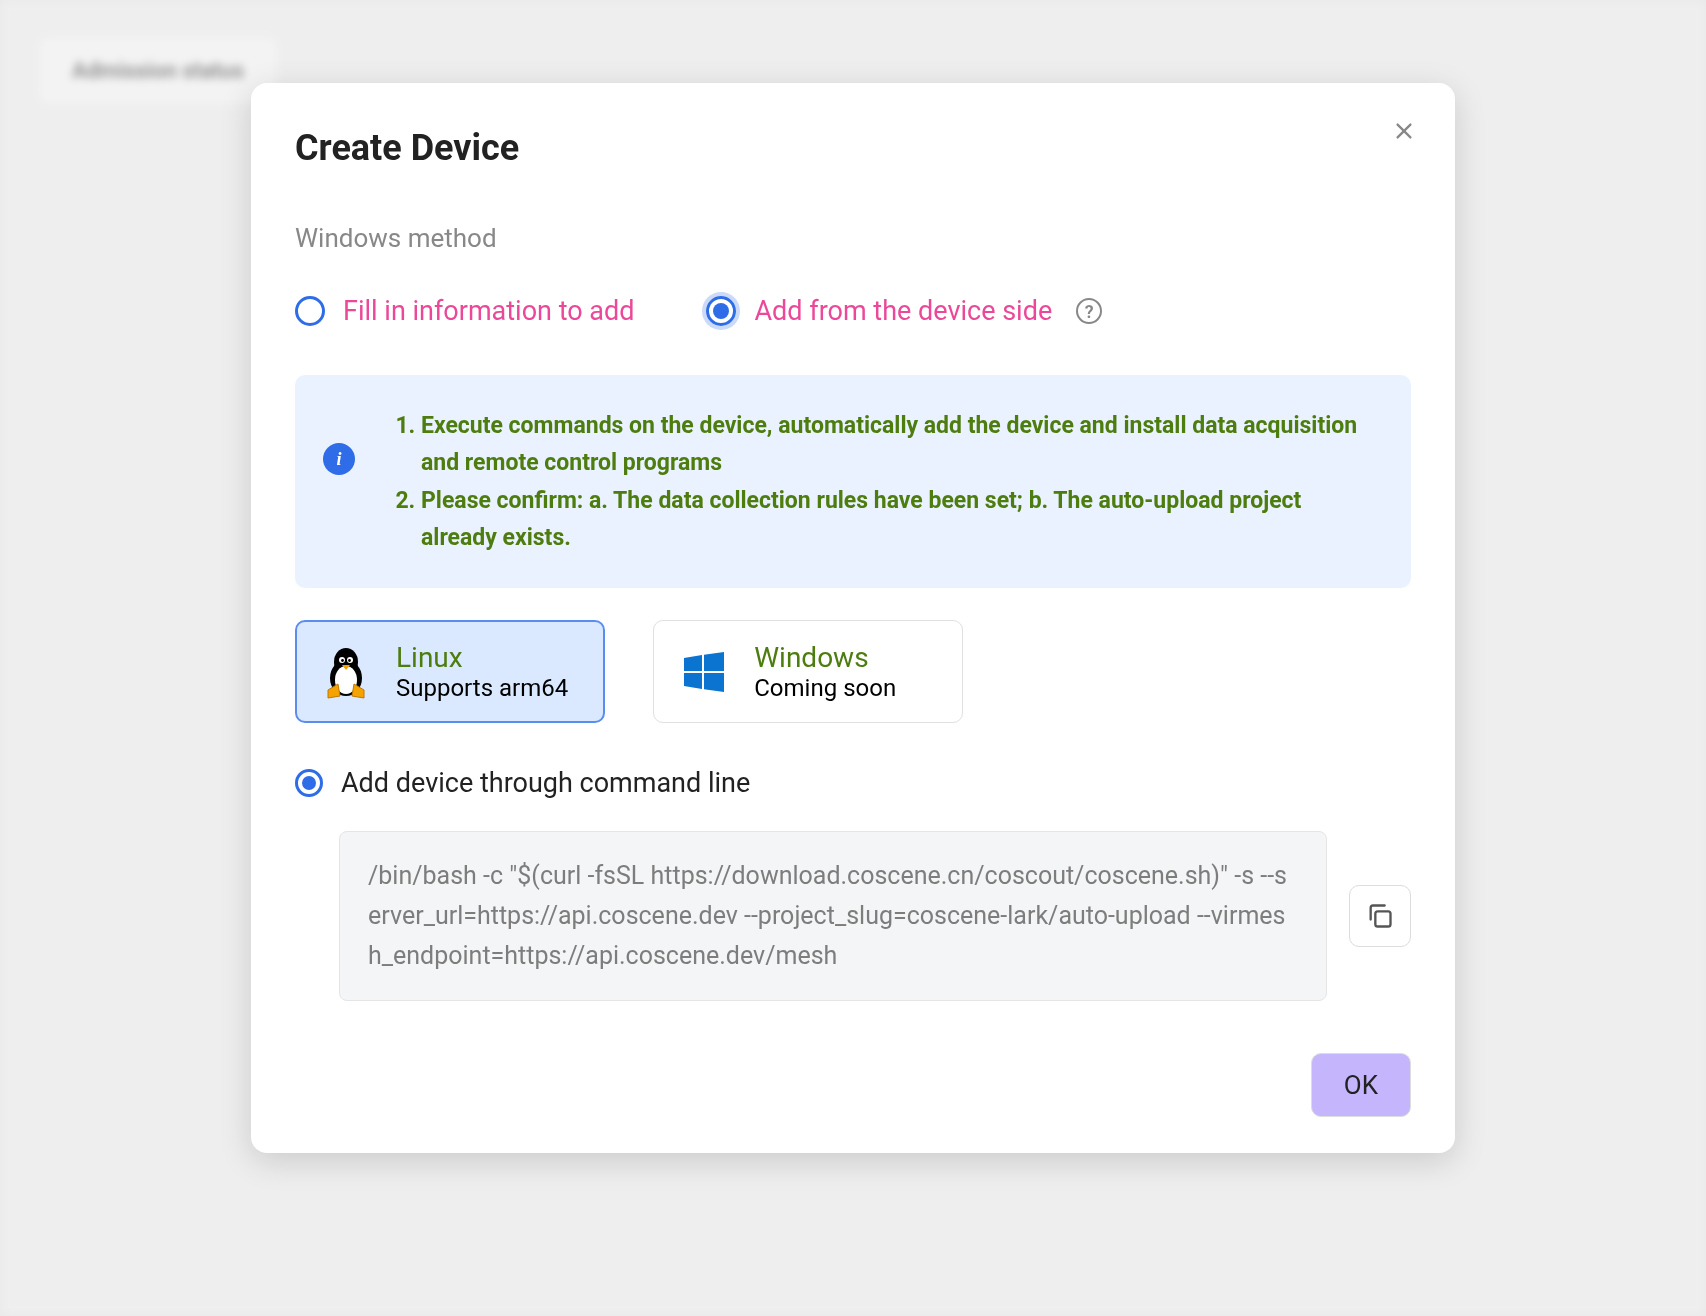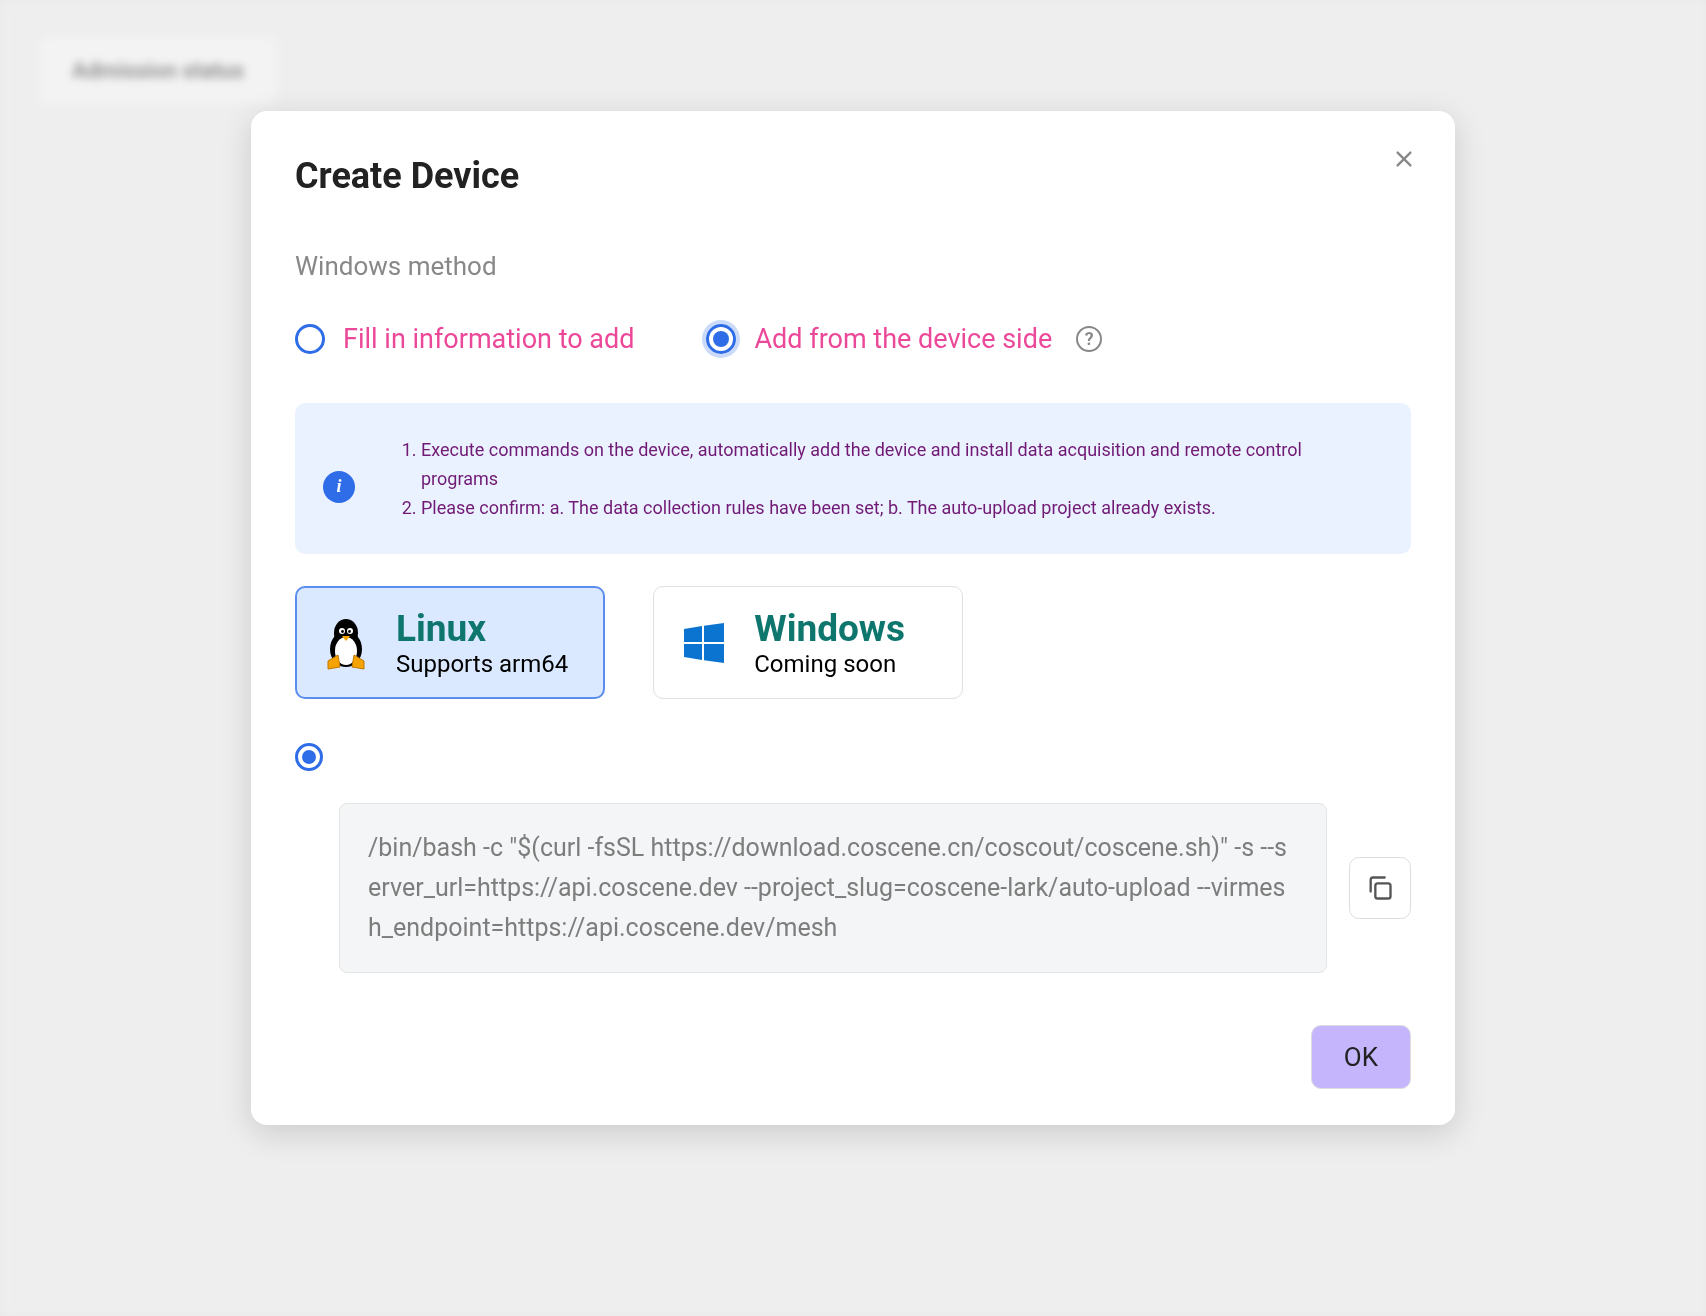--- a/index.html
+++ b/index.html
@@ -149,23 +149,24 @@
       font-size: 18px;
       font-weight: 700;
       font-style: italic;
       font-family: Georgia, serif;
       flex-shrink: 0;
       margin-top: 36px;
     }
     .info-list {
       list-style: decimal;
       padding-left: 38px;
-      font-size: 18px;
+      font-size: 23px;
       line-height: 1.62;
-      color: #701a75;
+      color: #4d7c0f;
+      font-weight: bold;
     }
     .os-cards {
       display: flex;
       gap: 48px;
       margin-bottom: 44px;
     }
     .os-card {
       border: 1px solid #e0e0e0;
       border-radius: 10px;
       padding: 20px 36px 20px 24px;
@@ -186,23 +187,23 @@
       height: 52px;
       display: flex;
       align-items: center;
       justify-content: center;
     }
     .os-text {
       display: flex;
       flex-direction: column;
     }
     .os-title {
-      font-size: 37px;
-      font-weight: 700;
-      color: #0f766e;
+      font-size: 28px;
+      font-weight: 400;
+      color: #4d7c0f;
     }
     .os-sub {
       font-size: 24px;
       color: #000000;
     }
     .method-radio {
       display: flex;
       align-items: center;
       gap: 18px;
       margin-bottom: 32px;
@@ -341,20 +342,21 @@
         </div>
         <div class="os-text">
           <span class="os-title">Windows</span>
           <span class="os-sub">Coming soon</span>
         </div>
       </div>
     </div>
 
     <div class="method-radio">
       <span class="radio-circle selected"></span>
+      <span class="method-label">Add device through command line</span>
     </div>
 
     <div class="command-row">
       <div class="command-box">/bin/bash -c "$(curl -fsSL https://download.coscene.cn/coscout/coscene.sh)" -s --server_url=https://api.coscene.dev --project_slug=coscene-lark/auto-upload --virmesh_endpoint=https://api.coscene.dev/mesh</div>
       <button class="copy-btn">
         <svg width="28" height="28" viewBox="0 0 24 24" fill="none" stroke="currentColor" stroke-width="2" stroke-linecap="round" stroke-linejoin="round">
           <rect x="8" y="8" width="13" height="13" rx="2"></rect>
           <path d="M4 15 V5 a2 2 0 0 1 2-2 h10"></path>
         </svg>
       </button>

